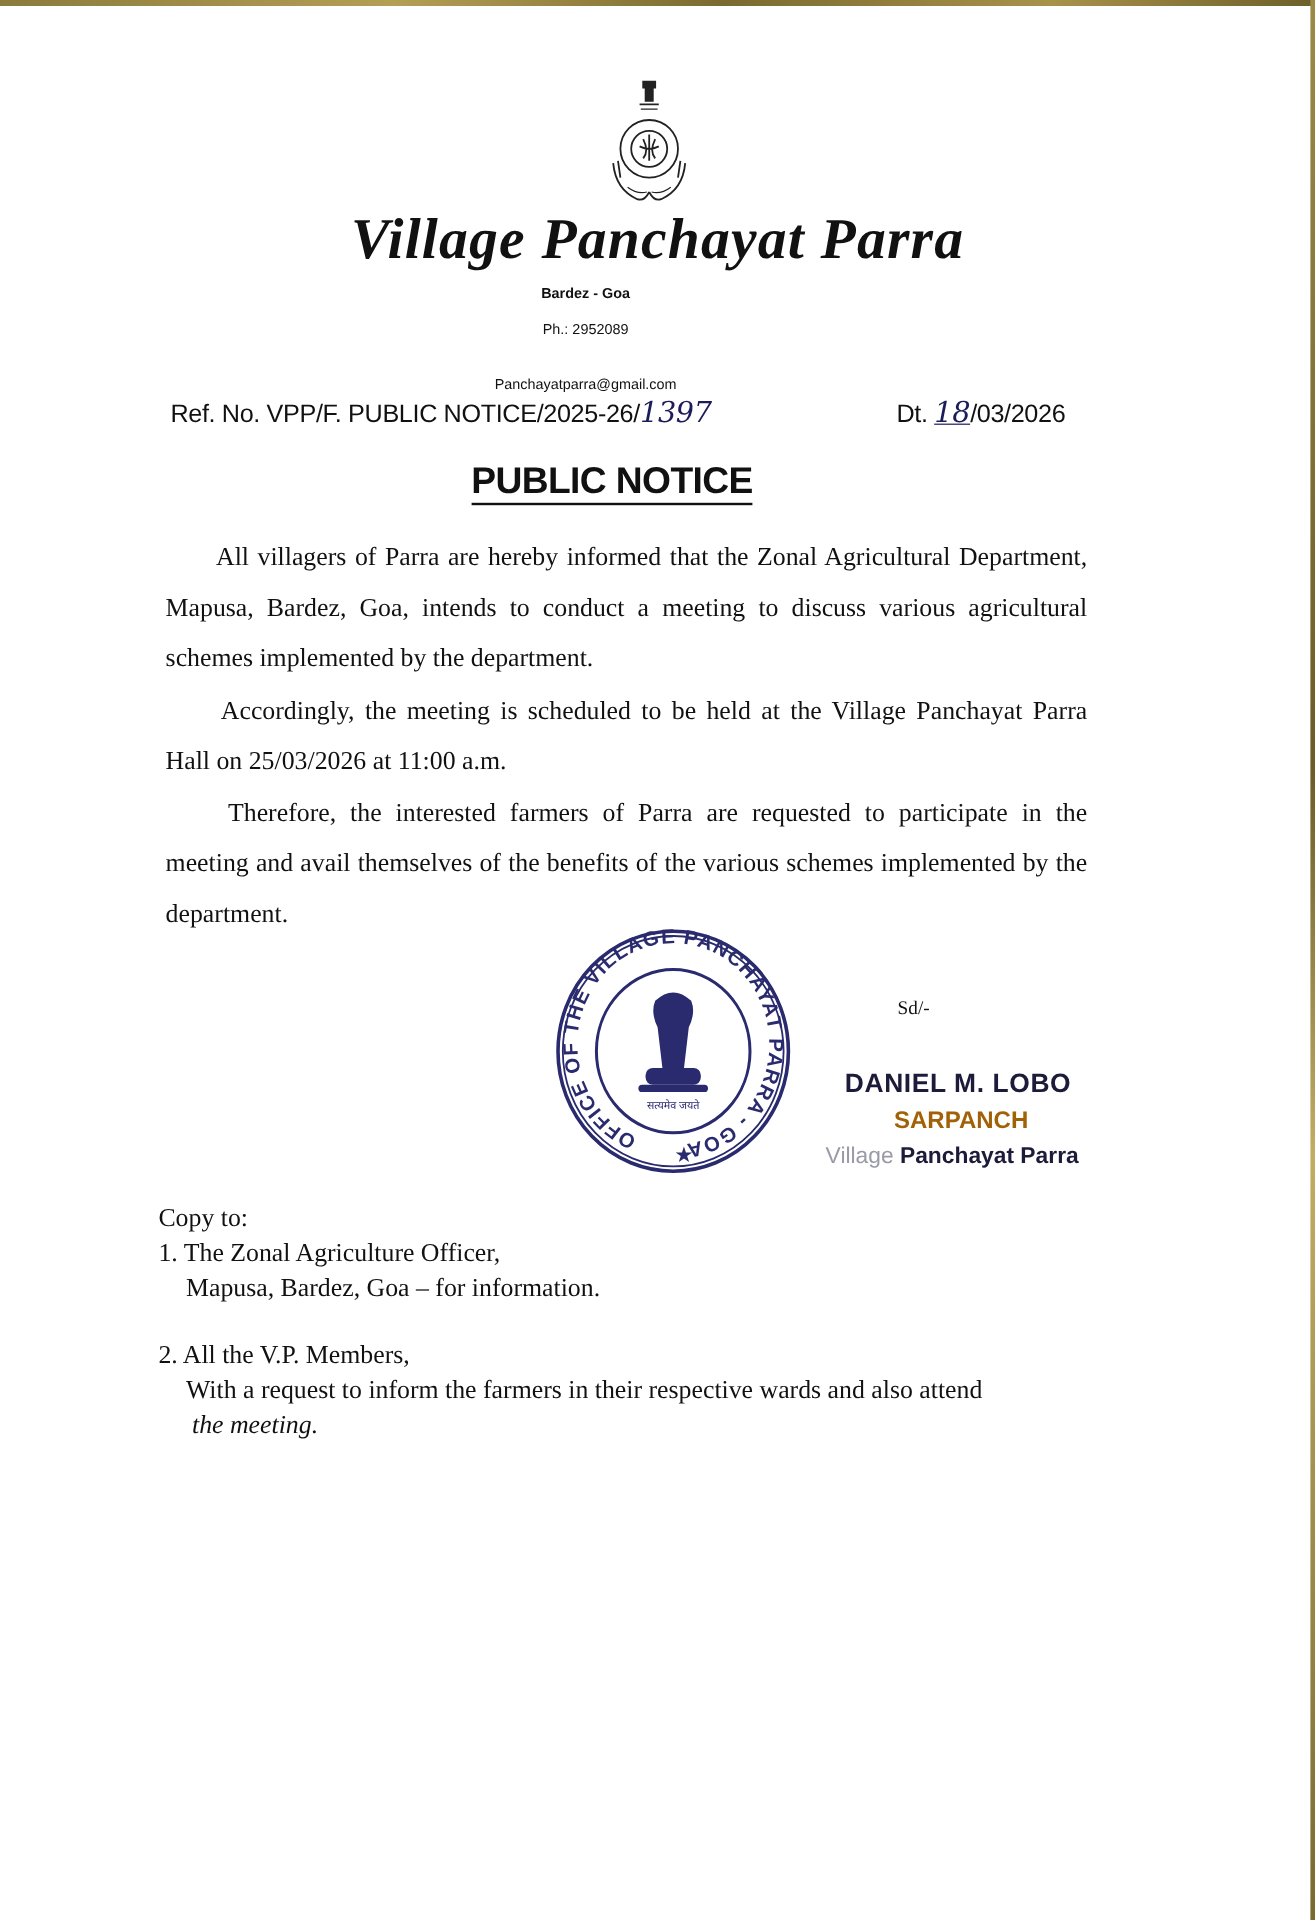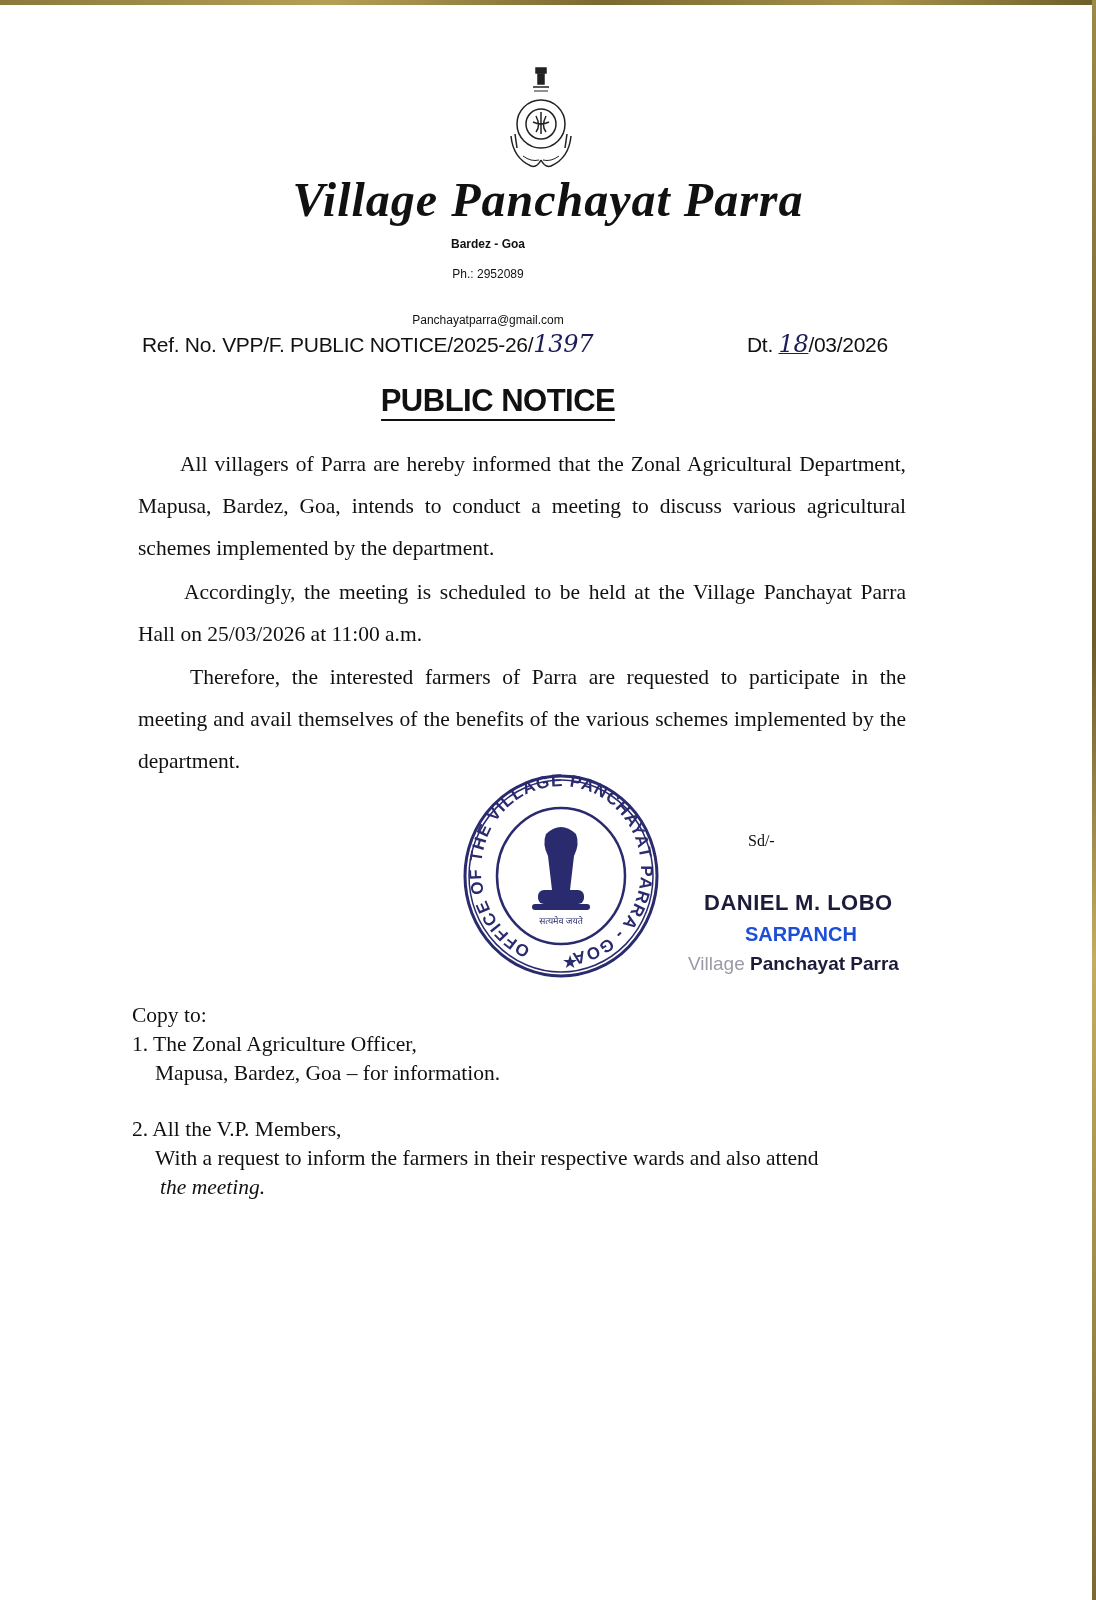--- a/index.html
+++ b/index.html
@@ -25,35 +25,35 @@
     font-size: 48px; letter-spacing: 1px; color: #111;
   }
   .subline { left: 0; width: 976px; text-align: center; font-family: "Liberation Sans", sans-serif; font-size: 12px; color: #111; }
   .bardez { top: 237px; font-weight: bold; }
   .phone { top: 267px; }
   .email { top: 298px; margin-top: 15px; }
   .ref { left: 142px; top: 330px; font-family: "Liberation Sans", sans-serif; font-size: 21px; letter-spacing: -0.3px; }
   .date { left: 747px; top: 330px; font-family: "Liberation Sans", sans-serif; font-size: 21px; letter-spacing: -0.3px; }
   .hand { font-family: "DejaVu Serif", serif; font-style: italic; color: #1c1c5a; font-size: 24px; text-decoration: underline; text-decoration-thickness: 1px; }
   .heading {
-    left: 0; width: 996px; top: 383px; text-align: center;
+    left: 12px; width: 996px; top: 383px; text-align: center;
     font-family: "Liberation Sans", sans-serif; font-weight: bold; font-size: 31px;
   }
   .heading span { border-bottom: 2.5px solid #111; padding-bottom: 1px; letter-spacing: -0.5px; }
   .para {
     left: 138px; width: 768px; font-size: 21.5px; line-height: 42px;
     text-align: justify; text-align-last: left;
   }
   .p1 { top: 443px; text-indent: 42px; }
   .p2 { top: 571px; text-indent: 46px; }
   .p3 { top: 656px; text-indent: 52px; }
   .seal { left: 462px; top: 772px; width: 198px; height: 208px; }
   .sd { left: 748px; top: 832px; font-size: 16px; }
   .signame { left: 704px; top: 890px; font-family: "Liberation Sans", sans-serif; font-weight: bold; font-size: 22px; color: #1c1c3a; letter-spacing: 0.5px; }
-  .sigtitle { left: 745px; top: 923px; font-family: "Liberation Sans", sans-serif; font-weight: bold; font-size: 20px; color: #1d4ed8; }
+  .sigtitle { left: 745px; top: 923px; font-family: "Liberation Sans", sans-serif; font-weight: bold; font-size: 20px; color: #a16207; }
   .sigorg { left: 688px; top: 953px; font-family: "Liberation Sans", sans-serif; font-weight: bold; font-size: 19px; color: #1c1c3a; }
   .sigorg .faint { color: #9a9aa8; font-weight: normal; }
   .copy { left: 132px; font-size: 21.5px; line-height: 29px; }
   .c0 { top: 1001px; }
   .c1 { top: 1030px; }
   .c1b { top: 1059px; left: 155px; }
   .c2 { top: 1115px; }
   .c2b { top: 1144px; left: 155px; }
   .c2c { top: 1173px; left: 160px; font-style: italic; }
 </style>

